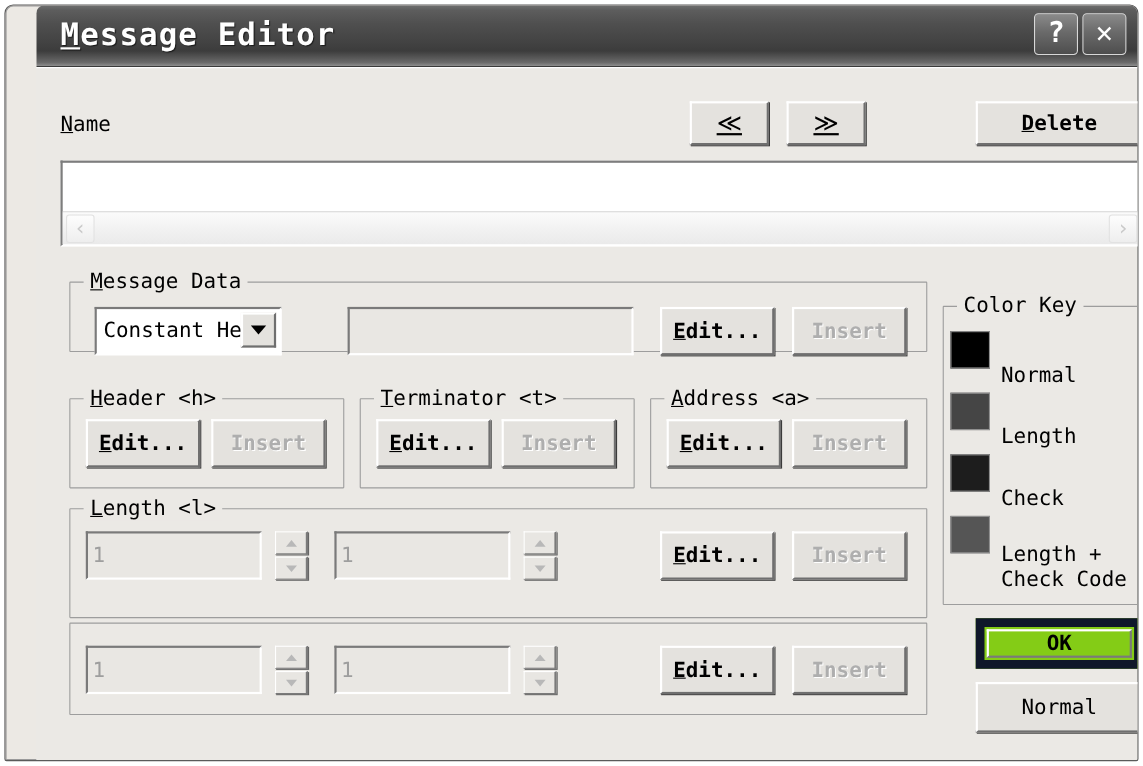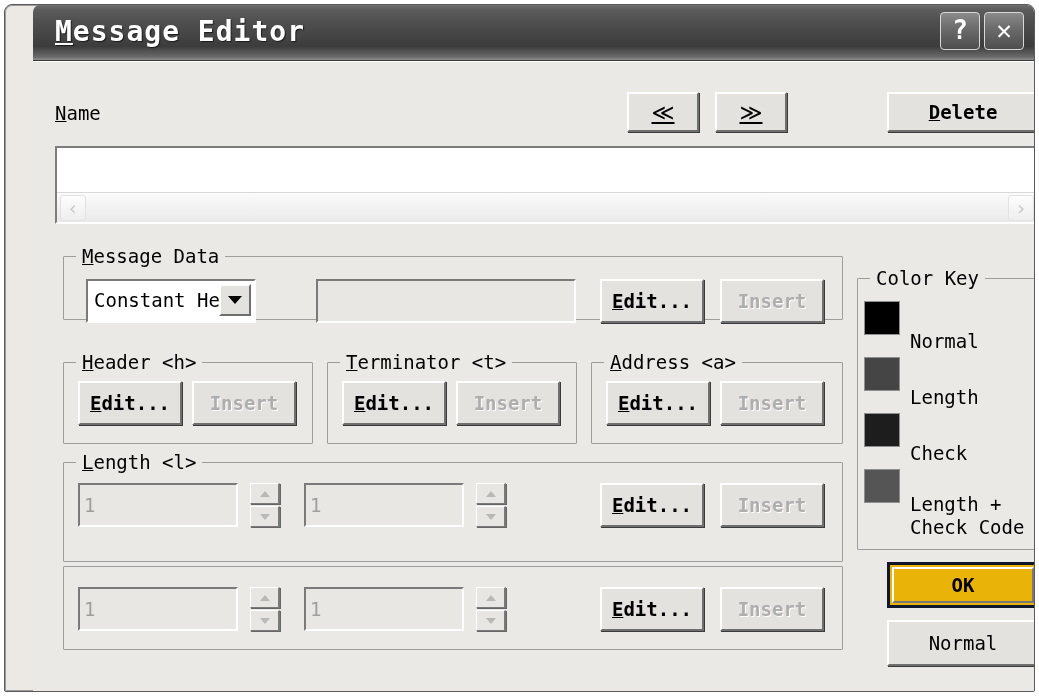--- a/index.html
+++ b/index.html
@@ -120,23 +120,23 @@
     display: flex;
     align-items: center;
     justify-content: center;
     white-space: nowrap;
     font-weight: bold;
   }
   .btn.normalweight { font-weight: normal; }
   .btn .mn { text-decoration: underline; }
   .btn.disabled { color: #aeaeae; text-shadow: 1px 1px 0 #ffffff; cursor: default; }
   .btn.default {
-    border: 3px solid #0f172a;
+    border: 8px solid #0f172a;
     box-shadow: none;
-    background: #eab308;
+    background: #84cc16;
   }
   .btn.default .inner {
     position: absolute;
     left: 2px; top: 2px; right: 2px; bottom: 2px;
     border-top: 2px solid #ffffff;
     border-left: 2px solid #ffffff;
     border-right: 2px solid #7a7a7a;
     border-bottom: 2px solid #7a7a7a;
     pointer-events: none;
   }

